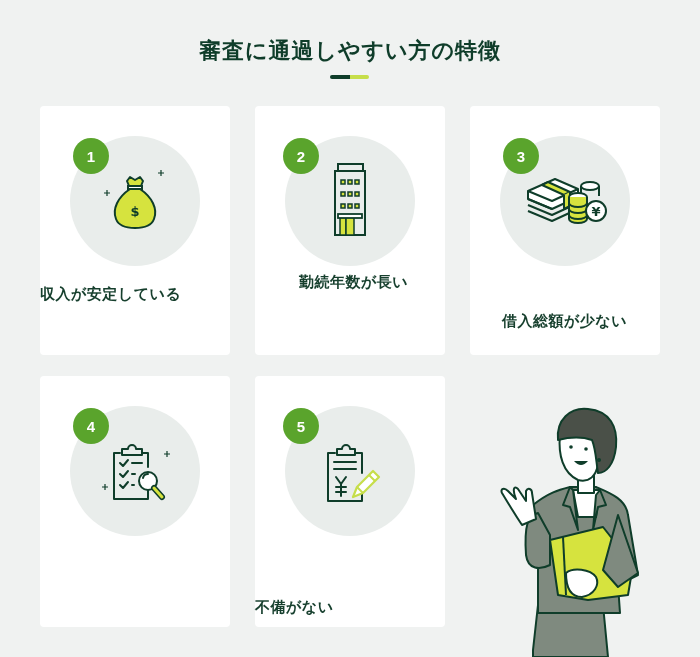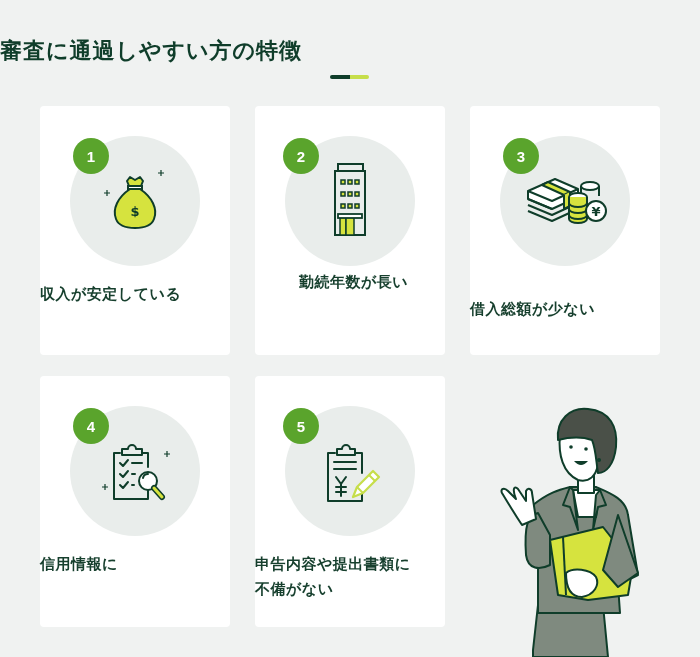--- a/index.html
+++ b/index.html
@@ -5,21 +5,21 @@
   * { box-sizing: border-box; margin: 0; padding: 0; }
   html, body { width: 700px; height: 657px; overflow: hidden; }
   body {
     background: #f0f2f1;
     font-family: "DejaVu Sans", "Liberation Sans", sans-serif;
     position: relative;
     color: #123d2b;
   }
   .title {
     position: absolute; left: 0; top: 36px; width: 700px;
-    text-align: left; font-size: 22px; font-weight: bold;
+    text-align: center; font-size: 22px; font-weight: bold;
     color: #0f3d2a; letter-spacing: 1px;
   }
   .underline {
     position: absolute; top: 75px; left: 330px; width: 39px; height: 4px;
     display: flex; border-radius: 2px; overflow: hidden;
   }
   .underline .dark { width: 20px; height: 4px; background: #0f3d2a; }
   .underline .lime { width: 19px; height: 4px; background: #c6de4a; }
 
   .card {
@@ -112,21 +112,21 @@
       <path d="M44 34 L44 48 L50 45 L50 31" fill="#d6e33e"></path>
       <ellipse cx="70" cy="25" rx="9" ry="4" fill="#fff"></ellipse>
       <path d="M61 25 v10 M79 25 v10" fill="none"></path>
       <ellipse cx="58" cy="36" rx="9" ry="4" fill="#fff"></ellipse>
       <path d="M49 36 v22 a9 4 0 0 0 18 0 v-22" fill="#d6e33e"></path>
       <path d="M49 42 a9 4 0 0 0 18 0 M49 48 a9 4 0 0 0 18 0 M49 54 a9 4 0 0 0 18 0" fill="none"></path>
       <circle cx="76" cy="50" r="10" fill="#fff"></circle>
     </g>
     <text x="76" y="55" text-anchor="middle" font-size="13" font-weight="bold" fill="#0f3d2a" font-family="DejaVu Sans, sans-serif">¥</text>
   </svg>
-  <div class="label" style="top:190px;">借入総額が少ない</div>
+  <div class="label" style="top:202px;padding-left:32px;">借入総額が少ない</div>
 </div>
 
 <div class="card" style="left:40px; top:376px; height:251px;">
   <div class="circle"></div>
   <div class="badge">4</div>
   <svg class="icon" viewBox="0 0 90 80">
     <g fill="none" stroke="#0f3d2a" stroke-width="1.2">
       <path d="M12 56 h6 M15 53 v6"></path>
       <path d="M74 23 h6 M77 20 v6"></path>
     </g>
@@ -135,38 +135,36 @@
       <path d="M32 24 v-6 h6 a4 4 0 0 1 8 0 h6 v6 z"></path>
       <path d="M30 32 l3 3 l5 -6 M42 32 h10"></path>
       <path d="M30 43 l3 3 l5 -6 M42 43 h3"></path>
       <path d="M30 54 l3 3 l5 -6 M42 54 h2"></path>
       <circle cx="58" cy="50" r="9" fill="#fff"></circle>
       <path d="M53 47 a5 5 0 0 1 5 -4"></path>
     </g>
     <path d="M64 57 l8 9" stroke="#0f3d2a" stroke-width="6" stroke-linecap="round"></path>
     <path d="M64 57 l8 9" stroke="#d6e33e" stroke-width="3" stroke-linecap="round"></path>
   </svg>
-  <div class="label" style="top:175px;">信用情報に</div>
 </div>
 
 <div class="card" style="left:255px; top:376px; height:251px;">
   <div class="circle"></div>
   <div class="badge" style="left:28px;">5</div>
   <svg class="icon" viewBox="0 0 90 80">
     <g fill="none" stroke="#0f3d2a" stroke-width="2" stroke-linejoin="round" stroke-linecap="round">
       <path d="M30 22 h-7 v48 h34 v-8 M57 42 v-20 h-7"></path>
       <path d="M32 24 v-6 h5 a4 4 0 0 1 8 0 h5 v6 z"></path>
       <path d="M29 31 h22 M29 38 h22"></path>
       <path d="M31 46 l5 7 l5 -7 M36 53 v12 M31 56 h10 M31 61 h10"></path>
     </g>
     <path d="M48 66 l4 -10 l16 -16 l6 6 l-16 16 z" fill="#fff" stroke="#c6de4a" stroke-width="2.2" stroke-linejoin="round"></path>
     <path d="M52 56 l6 6 M64 44 l6 6" stroke="#c6de4a" stroke-width="2"></path>
   </svg>
-  <div class="label" style="top:175px;">申告内容や提出書類に</div>
-  <div class="label" style="top:200px;">不備がない</div>
+  <div class="label" style="top:218px;">不備がない</div>
 </div>
 
 <svg class="person" viewBox="0 0 180 262">
   <g stroke="#0f3d2a" stroke-width="2" stroke-linejoin="round">
 
     <path d="M55 255 L60 210 L125 210 L130 262 L55 262 z" fill="#7f8a7f"></path>
 
     <path d="M55 110 C70 98 80 95 92 92 L118 92 C132 98 148 104 150 120 L160 180 L140 190 L142 218 L60 218 L60 150 Z" fill="#7f8a7f"></path>
 
     <path d="M60 118 C50 120 46 130 48 160 C50 175 62 175 72 170 L72 140 Z" fill="#7f8a7f"></path>

